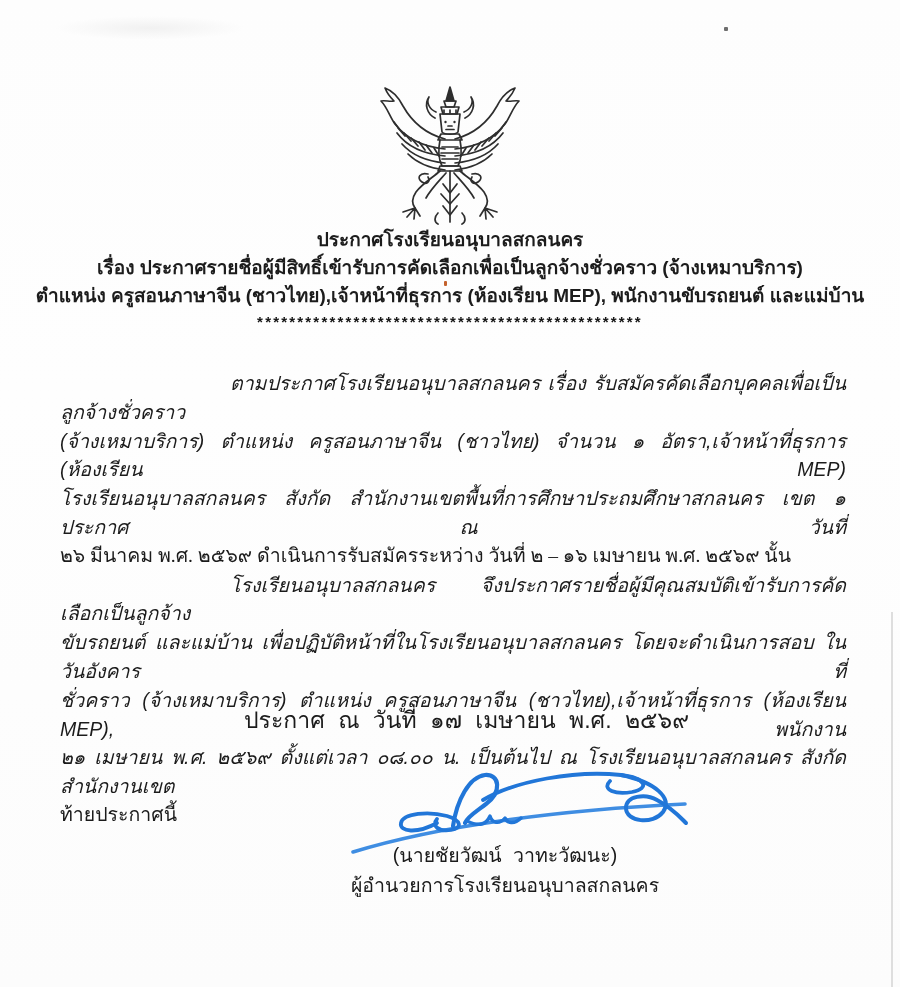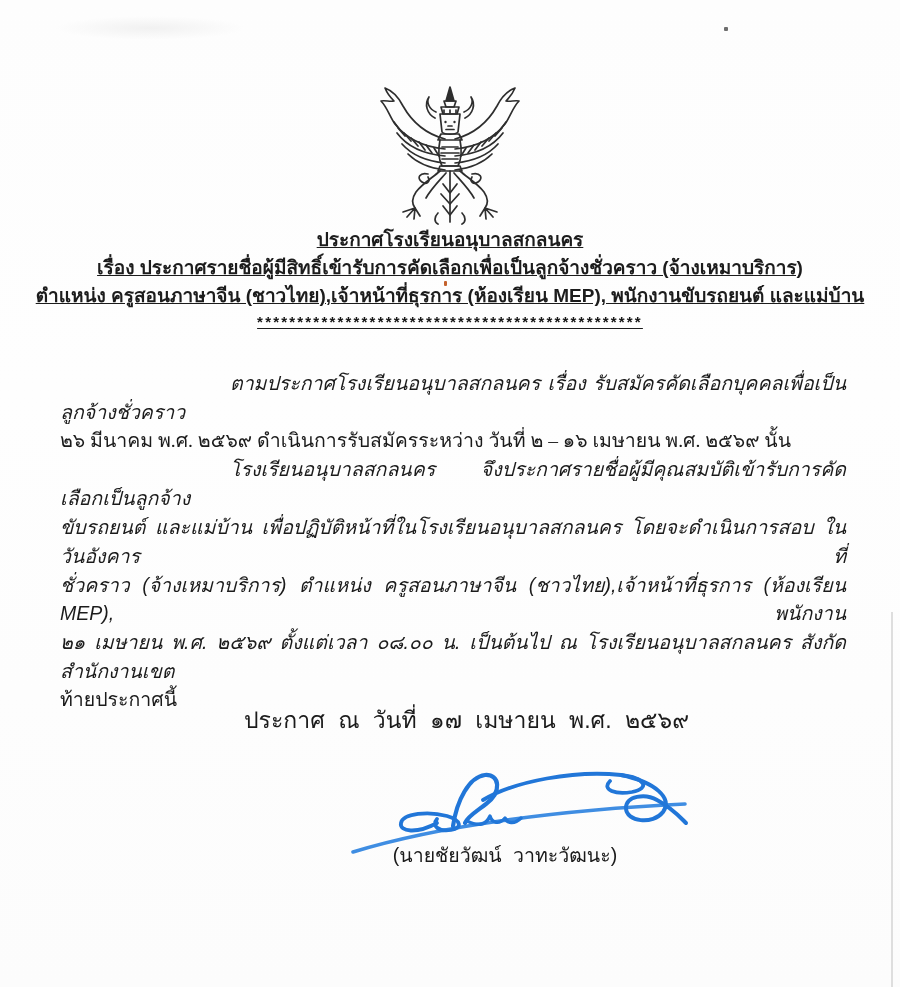--- a/index.html
+++ b/index.html
@@ -11,21 +11,21 @@
   .page{
     position:relative;width:900px;height:987px;overflow:hidden;
     background:linear-gradient(180deg,#fdfdfd 0%,#fefefe 40%,#fcfcfc 100%);
     color:#1c1c1c;
   }
   
   .emblem{position:absolute;left:368px;top:86px;width:164px;height:140px;}
   
   .title-block{
     position:absolute;top:226px;left:30px;width:840px;
-    text-align:center;font-weight:bold;font-size:19px;line-height:28px;text-decoration:underline;
+    text-align:center;font-weight:bold;font-size:19px;line-height:28px;
   }
   .divider{
     margin-top:3px;font-size:15px;line-height:18px;letter-spacing:2.2px;
     font-weight:bold;color:#161616;white-space:nowrap;
   }
   
   .doc-body{
     position:absolute;top:369px;left:60px;width:786px;
     font-size:19.5px;line-height:28.8px;color:#1b1b1b;
   }
@@ -109,20 +109,22 @@
 
   <div class="title-block">
     <div>ประกาศโรงเรียนอนุบาลสกลนคร</div>
     <div>เรื่อง ประกาศรายชื่อผู้มีสิทธิ์เข้ารับการคัดเลือกเพื่อเป็นลูกจ้างชั่วคราว (จ้างเหมาบริการ)</div>
     <div>ตำแหน่ง ครูสอนภาษาจีน (ชาวไทย),เจ้าหน้าที่ธุรการ (ห้องเรียน MEP), พนักงานขับรถยนต์ และแม่บ้าน</div>
     <div class="divider">************************************************</div>
   </div>
 
   <div class="doc-body">
     <div class="jline indent">ตามประกาศโรงเรียนอนุบาลสกลนคร เรื่อง รับสมัครคัดเลือกบุคคลเพื่อเป็นลูกจ้างชั่วคราว</div>
+    <div class="jline">(จ้างเหมาบริการ) ตำแหน่ง ครูสอนภาษาจีน (ชาวไทย) จำนวน ๑ อัตรา,เจ้าหน้าที่ธุรการ (ห้องเรียน MEP)</div>
+    <div class="jline">โรงเรียนอนุบาลสกลนคร สังกัด สำนักงานเขตพื้นที่การศึกษาประถมศึกษาสกลนคร เขต ๑ ประกาศ ณ วันที่</div>
     <div class="lastline">๒๖ มีนาคม พ.ศ. ๒๕๖๙ ดำเนินการรับสมัครระหว่าง วันที่ ๒ – ๑๖ เมษายน พ.ศ. ๒๕๖๙ นั้น</div>
     <div class="jline indent">โรงเรียนอนุบาลสกลนคร จึงประกาศรายชื่อผู้มีคุณสมบัติเข้ารับการคัดเลือกเป็นลูกจ้าง</div>
     <div class="jline">ขับรถยนต์ และแม่บ้าน เพื่อปฏิบัติหน้าที่ในโรงเรียนอนุบาลสกลนคร โดยจะดำเนินการสอบ ในวันอังคาร ที่</div>
     <div class="jline">ชั่วคราว (จ้างเหมาบริการ) ตำแหน่ง ครูสอนภาษาจีน (ชาวไทย),เจ้าหน้าที่ธุรการ (ห้องเรียน MEP), พนักงาน</div>
     <div class="jline">๒๑ เมษายน พ.ศ. ๒๕๖๙ ตั้งแต่เวลา ๐๘.๐๐ น. เป็นต้นไป ณ โรงเรียนอนุบาลสกลนคร สังกัดสำนักงานเขต</div>
     <div class="lastline">ท้ายประกาศนี้</div>
   </div>
 
   <div class="issued">ประกาศ ณ วันที่ ๑๗ เมษายน พ.ศ. ๒๕๖๙</div>
 
@@ -134,15 +136,16 @@
         <path d="M120,66 C124,40 136,17 152,15 C167,14 169,32 153,44 C144,51 134,57 132,63" stroke="#2176d8" stroke-width="4.2"></path>
         <path d="M134,61 C146,67 153,65 157,56 C159,63 166,65 172,58 C174,63 181,65 188,58" stroke="#2176d8" stroke-width="3.4"></path>
         <path d="M150,40 C182,21 242,10 288,15 C312,18 318,28 299,32 C283,35 268,30 277,21" stroke="#2176d8" stroke-width="3.8"></path>
         <path d="M288,15 C322,22 340,38 330,52 C320,65 293,62 293,48 C293,36 312,33 324,40 C339,48 347,57 353,63" stroke="#2176d8" stroke-width="4"></path>
       </g>
     </svg>
   </div>
 
   <div class="signer">
     <div class="name">(นายชัยวัฒน์ วาทะวัฒนะ)</div>
+    <div>ผู้อำนวยการโรงเรียนอนุบาลสกลนคร</div>
   </div>
 
 </div>
 
 </body></html>

